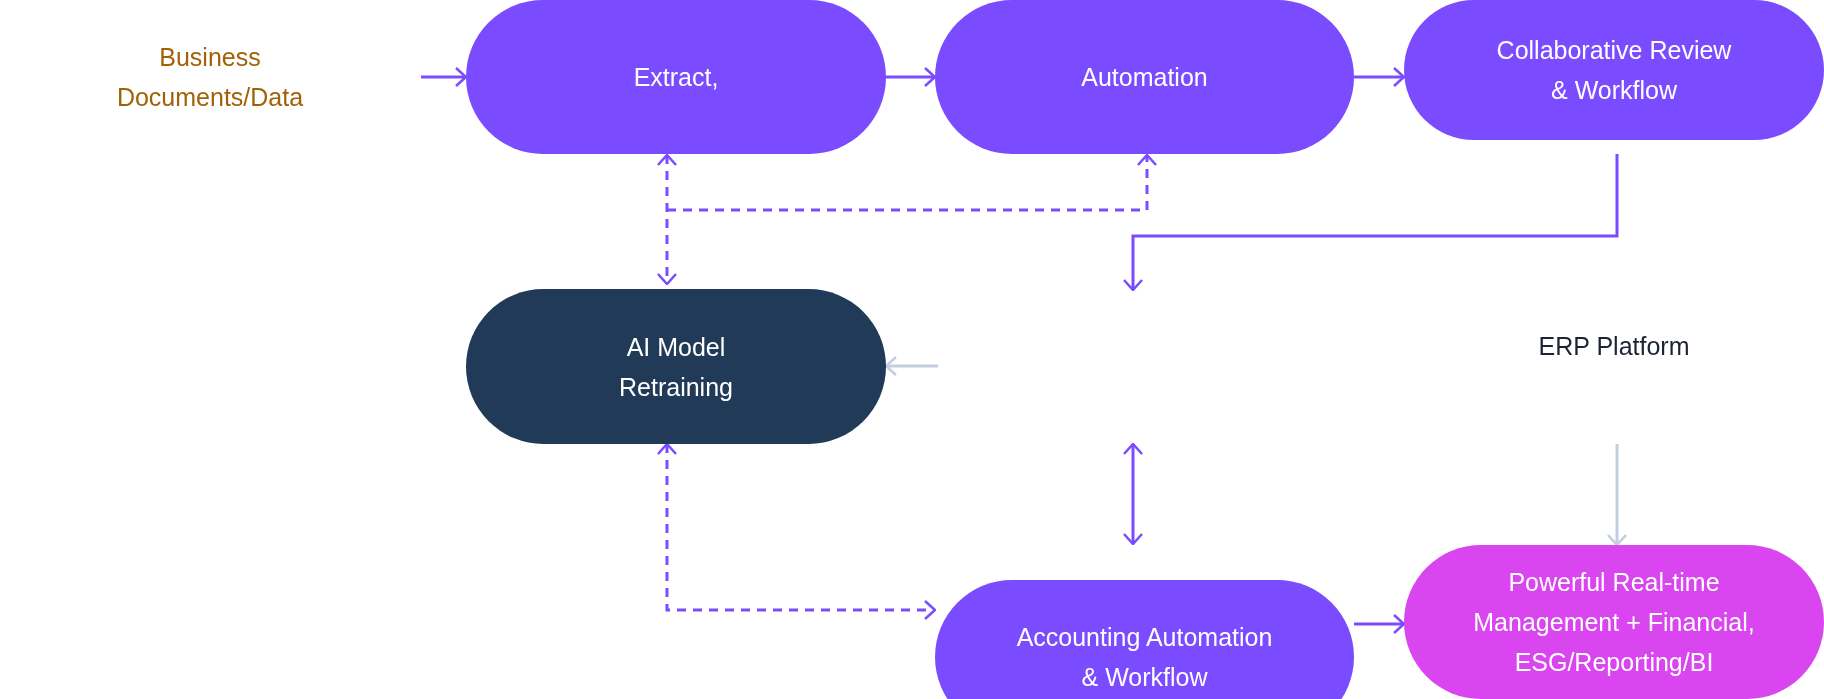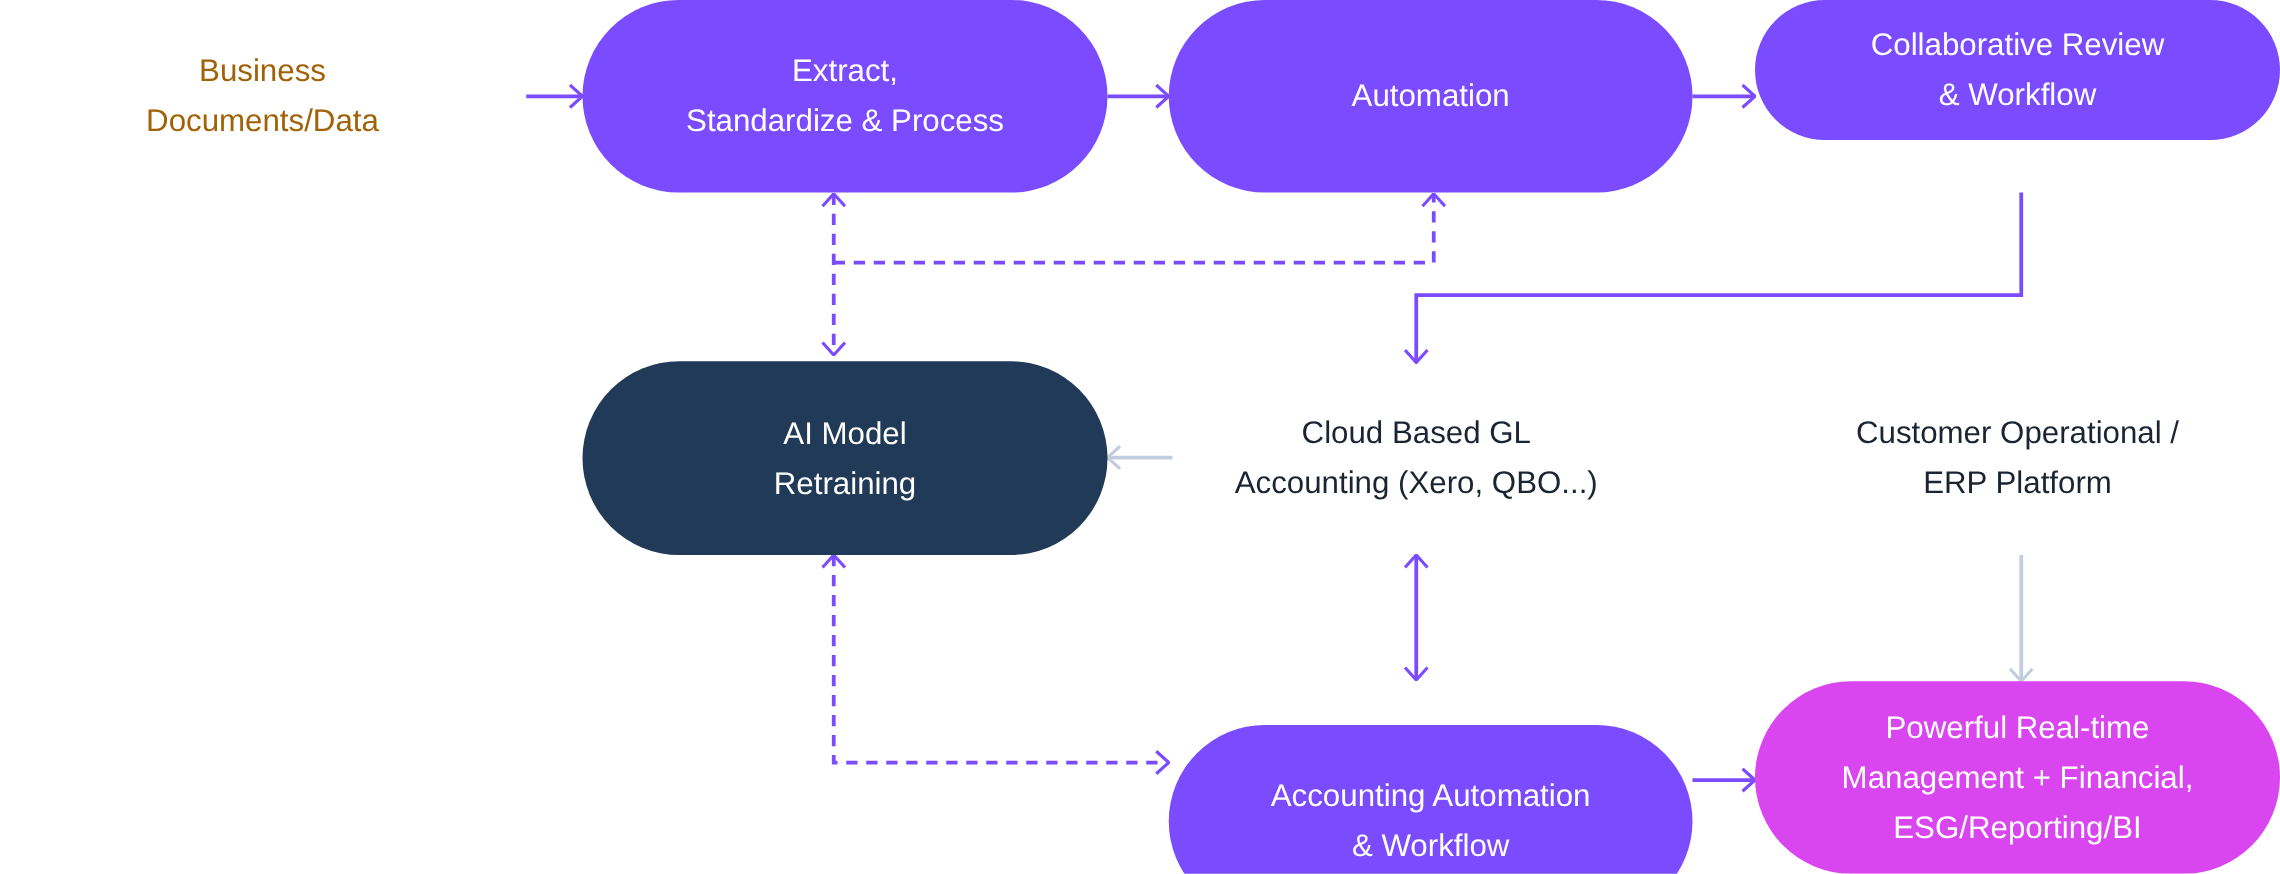--- a/index.html
+++ b/index.html
@@ -58,51 +58,45 @@
   </svg>
 
   <div class="label dark-blue" style="left:60px; top:37px; width:300px;">
     <span>Business</span>
     <span>Documents/Data</span>
   </div>
 
   <div class="pill purple" style="left:466px; top:0px; width:420px; height:154px;align-items:center;">
     <div>
       <span>Extract,</span>
-      <span>Standardize &amp; Process</span>
     </div>
   </div>
 
   <div class="pill purple" style="left:935px; top:0px; width:419px; height:154px;">
     <div>
       <span>Automation</span>
     </div>
   </div>
 
-  <div class="pill purple" style="left:1404px; top:0px; width:420px; height:112px;">
+  <div class="pill purple" style="left:1404px; top:0px; width:420px; height:140px;">
     <div>
       <span>Collaborative Review</span>
       <span>&amp; Workflow</span>
     </div>
   </div>
 
   <div class="pill navy" style="left:466px; top:289px; width:420px; height:155px;">
     <div>
       <span>AI Model</span>
       <span>Retraining</span>
     </div>
   </div>
 
-  <div class="label dark" style="left:953px; top:326px; width:360px;">
-    <span>Cloud Based GL</span>
-    <span>Accounting (Xero, QBO...)</span>
-  </div>
 
   <div class="label dark" style="left:1434px; top:326px; width:360px;">
-    <span>Customer Operational /</span>
     <span>ERP Platform</span>
   </div>
 
   <div class="pill purple" style="left:935px; top:545px; width:419px; height:154px;margin-top:35px;">
     <div>
       <span>Accounting Automation</span>
       <span>&amp; Workflow</span>
     </div>
   </div>
 

